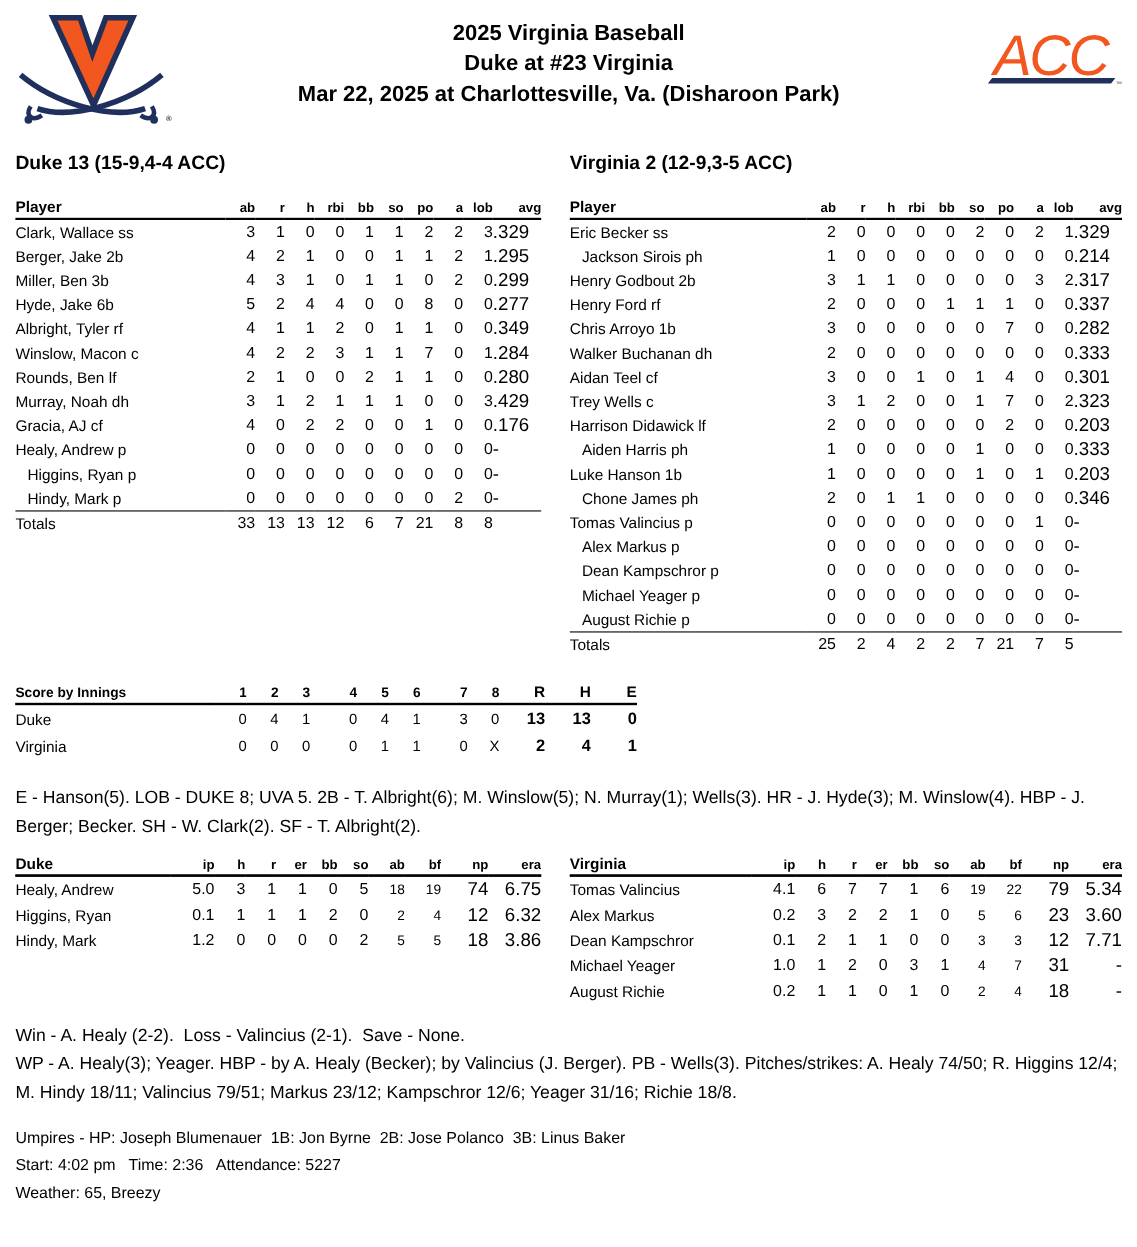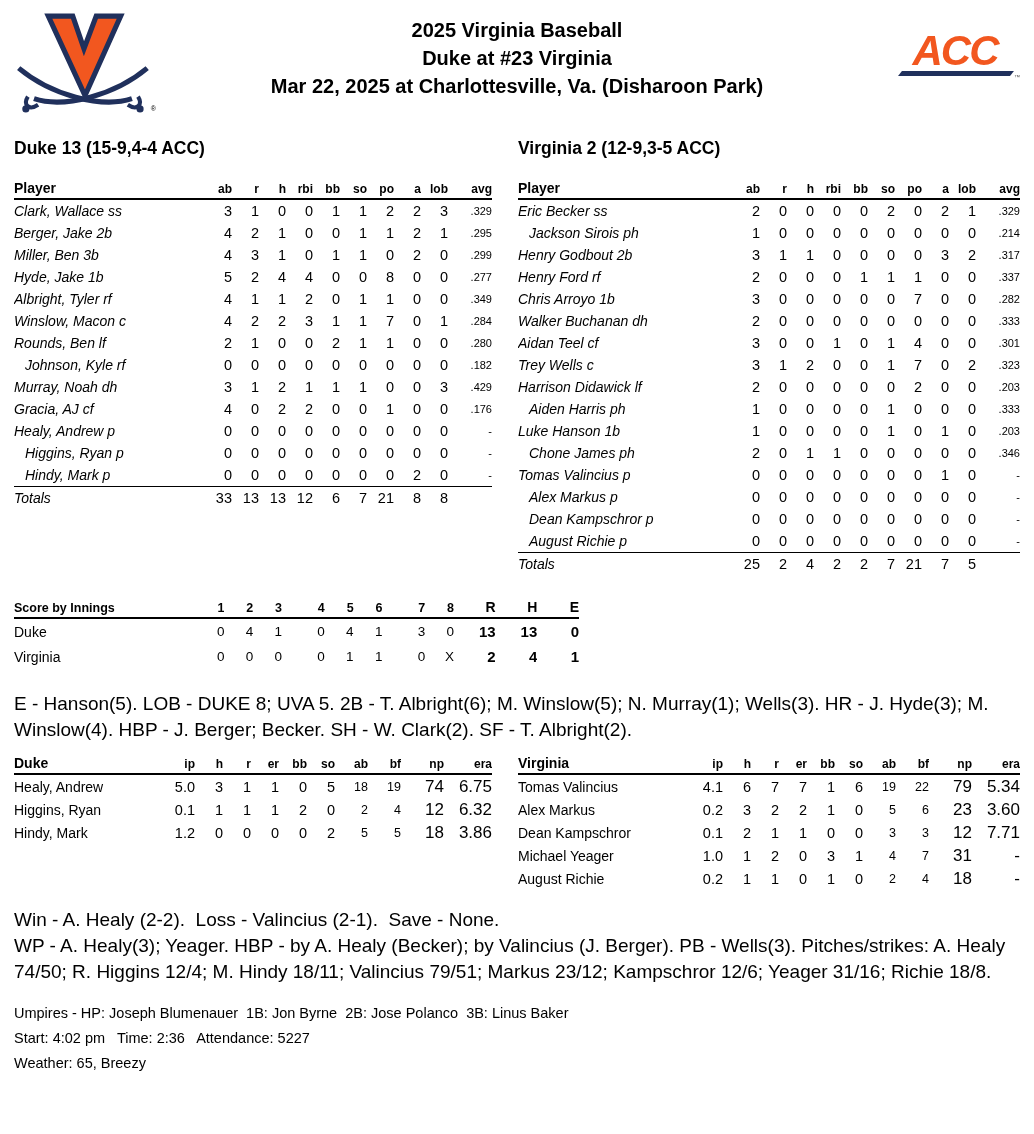--- a/index.html
+++ b/index.html
@@ -8,54 +8,54 @@
 
   
   header { position:relative; height:114px; }
   .header-text { position:absolute; left:120px; right:120px; top:8px; text-align:center; font-weight:700; font-size:20px; line-height:28px; }
   .uva-logo { position:absolute; left:2px; top:4px; width:138px; height:102px; }
   .navy-stroke { stroke:var(--navy,#20305c); }
   .navy-fill { fill:var(--navy,#20305c); }
   .v-shape { fill:var(--orange,#f25a1e); stroke:var(--navy,#20305c); stroke-width:5; stroke-linejoin:miter; }
   .uva-reg { position:absolute; right:-2px; bottom:2px; font-size:7px; }
   .acc-logo { position:absolute; right:4px; top:24px; width:122px; text-align:center; }
-  .acc-word { display:block; color:var(--orange,#f25a1e); font-style:italic; font-weight:700; font-size:42px; line-height:38px; letter-spacing:-2px; }
+  .acc-word { display:block; color:var(--orange,#f25a1e); font-style:italic; font-weight:400; font-size:52px; line-height:38px; letter-spacing:-2px; }
   .acc-bar { height:5px; background:var(--navy,#20305c); transform:skewX(-38deg); margin:1px 4px 0 6px; }
   .acc-tm { position:absolute; right:-4px; bottom:-4px; font-size:6px; color:#555; }
 
   
   table { border-collapse:collapse; table-layout:fixed; }
   th, td { padding:0; overflow:hidden; white-space:nowrap; }
   thead th { border-bottom:2px solid #000; vertical-align:bottom; padding-bottom:2px; font-size:12px; text-align:right; }
   thead th.player, thead th.team { text-align:left; font-size:14px; }
 
   
   .two-col { display:grid; grid-template-columns:478px 502px; column-gap:26px; margin-top:16px; }
   .team-heading { font-size:17.5px; font-weight:700; margin:0 0 21px 0; }
   .bat-table { width:100%; }
   .bat-table td { height:22px; vertical-align:middle; }
-  .bat-table td.player { font-size:14px;font-style:italic; }
+  .bat-table td.player { font-size:14px; }
   .bat-table td.player.indent { padding-left:11px; }
   .bat-table td.stat { text-align:right; font-size:14.5px; }
-  .bat-table td.avg { text-align:right; font-size:11px; }
+  .bat-table td.avg { font-size:17px; }
   .bat-table tr.totals td { border-top:1.5px solid #000; }
   col.c-stat { width:27px; } col.c-avg { width:44px; }
 
   
   .line-score { width:565px; margin-top:24px; }
   .line-score thead th { font-size:12.5px; }
   .line-score thead th.sum { font-size:14px; }
   .line-score td { height:25px; vertical-align:middle; }
   .line-score td.team { font-size:14px; }
   .line-score td.inn { text-align:right; font-size:13.5px; }
   .line-score td.sum { text-align:right; font-size:15px; font-weight:700; }
   .line-score thead th.inn { text-align:right; }
 
   
-  .note { font-size:19px; line-height:26px; margin:22px 0 0 0; white-space:pre-wrap; max-width:1004px; }
+  .note { font-size:16px; line-height:26px; margin:22px 0 0 0; white-space:pre-wrap; max-width:1004px; }
   .tight { margin-top:0; }
   .decisions { margin-top:17px; }
   .info-line { font-size:14.5px; line-height:25px; white-space:pre-wrap; }
   .game-info { margin-top:16px; }
 
   
   .pitch-grid { margin-top:12px; }
   .pit-table { width:100%; }
   .pit-table td { height:23px; vertical-align:middle; text-align:right; }
   .pit-table td.name { text-align:left; font-size:14px; }
@@ -162,21 +162,21 @@
               <td class="stat">1</td>
               <td class="stat">0</td>
               <td class="stat">1</td>
               <td class="stat">1</td>
               <td class="stat">0</td>
               <td class="stat">2</td>
               <td class="stat">0</td>
               <td class="avg">.299</td>
             </tr>
             <tr>
-              <td class="player">Hyde, Jake 1b</td>
+              <td class="player">Hyde, Jake 6b</td>
               <td class="stat">5</td>
               <td class="stat">2</td>
               <td class="stat">4</td>
               <td class="stat">4</td>
               <td class="stat">0</td>
               <td class="stat">0</td>
               <td class="stat">8</td>
               <td class="stat">0</td>
               <td class="stat">0</td>
               <td class="avg">.277</td>
@@ -212,33 +212,20 @@
               <td class="stat">2</td>
               <td class="stat">1</td>
               <td class="stat">0</td>
               <td class="stat">0</td>
               <td class="stat">2</td>
               <td class="stat">1</td>
               <td class="stat">1</td>
               <td class="stat">0</td>
               <td class="stat">0</td>
               <td class="avg">.280</td>
-            </tr>
-            <tr>
-              <td class="player indent">Johnson, Kyle rf</td>
-              <td class="stat">0</td>
-              <td class="stat">0</td>
-              <td class="stat">0</td>
-              <td class="stat">0</td>
-              <td class="stat">0</td>
-              <td class="stat">0</td>
-              <td class="stat">0</td>
-              <td class="stat">0</td>
-              <td class="stat">0</td>
-              <td class="avg">.182</td>
             </tr>
             <tr>
               <td class="player">Murray, Noah dh</td>
               <td class="stat">3</td>
               <td class="stat">1</td>
               <td class="stat">2</td>
               <td class="stat">1</td>
               <td class="stat">1</td>
               <td class="stat">1</td>
               <td class="stat">0</td>
@@ -523,20 +510,33 @@
               <td class="stat">0</td>
               <td class="stat">0</td>
               <td class="stat">0</td>
               <td class="stat">0</td>
               <td class="stat">0</td>
               <td class="stat">0</td>
               <td class="avg">-</td>
             </tr>
             <tr>
               <td class="player indent">Dean Kampschror p</td>
+              <td class="stat">0</td>
+              <td class="stat">0</td>
+              <td class="stat">0</td>
+              <td class="stat">0</td>
+              <td class="stat">0</td>
+              <td class="stat">0</td>
+              <td class="stat">0</td>
+              <td class="stat">0</td>
+              <td class="stat">0</td>
+              <td class="avg">-</td>
+            </tr>
+            <tr>
+              <td class="player indent">Michael Yeager p</td>
               <td class="stat">0</td>
               <td class="stat">0</td>
               <td class="stat">0</td>
               <td class="stat">0</td>
               <td class="stat">0</td>
               <td class="stat">0</td>
               <td class="stat">0</td>
               <td class="stat">0</td>
               <td class="stat">0</td>
               <td class="avg">-</td>

